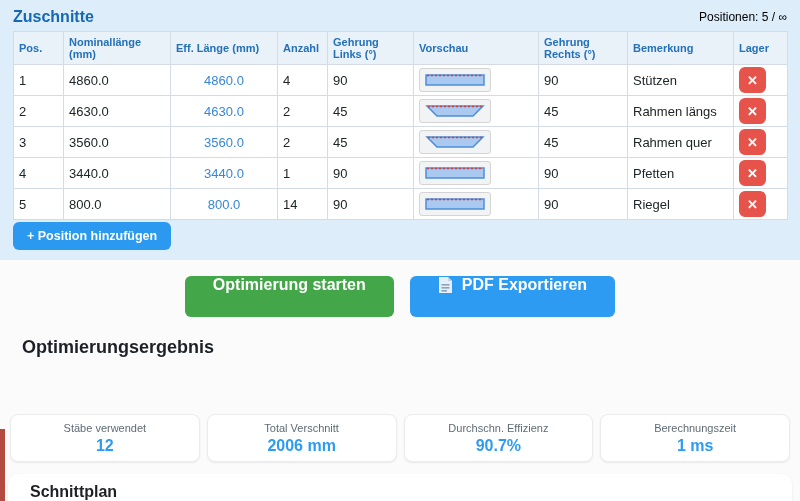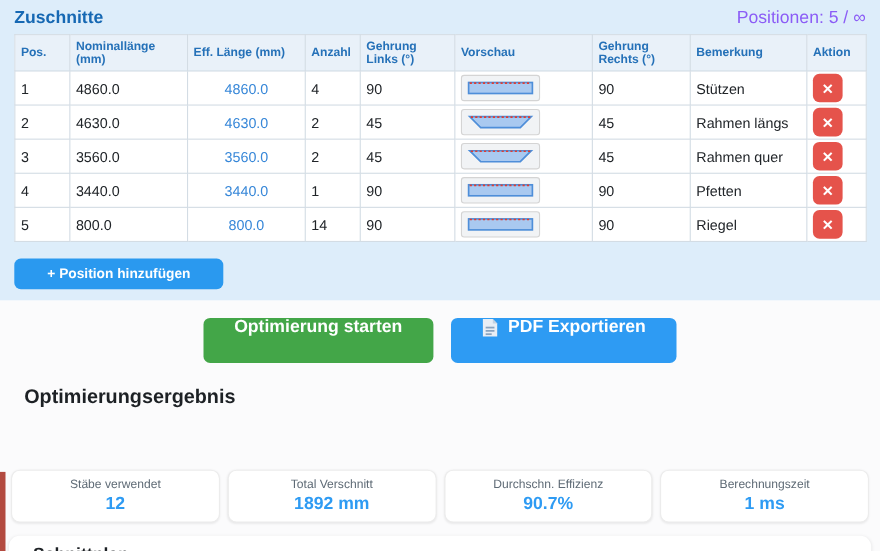--- a/index.html
+++ b/index.html
@@ -3,36 +3,36 @@
 <meta charset="utf-8">
 <style>
   * { margin:0; padding:0; box-sizing:border-box; }
   html,body { width:800px; height:501px; overflow:hidden;
     font-family:"Liberation Sans", sans-serif; background:#fbfbfc; color:#212529; }
 
   
   .panel { background:#ddedfa; padding:6px 13px 10px; }
   .panel-head { display:flex; justify-content:space-between; align-items:center; height:22px; }
   .panel-title { font-size:16px; font-weight:bold; color:#1668b3; }
-  .panel-info { font-size:16px; color:#8b5cf6; display:flex; gap:26px; }
+  .panel-info { font-size:12px; color:#000000; display:flex; gap:26px; }
 
   table.cuts { border-collapse:collapse; width:774px; margin-top:3px; background:#fff;
     table-layout:fixed; }
   table.cuts th, table.cuts td { border:1px solid #d3dce4; }
   table.cuts th { background:#e9f1f9; color:#2571b8; font-size:11px; font-weight:bold;
     text-align:left; padding:4px 5px; height:22px; }
   table.cuts td { font-size:13px; padding:2px 5px; height:31px; background:#fff; }
   td.eff { text-align:center; color:#3787d8; }
   .preview-box { width:72px; height:24px; background:#f1f3f5; border:1px solid #d4d4d4;
     border-radius:3px; display:flex; align-items:center; justify-content:center; }
   .del-btn { width:27px; height:26px; background:#e5534b; border:none; border-radius:6px;
     color:#fff; font-size:13px; font-weight:bold; cursor:pointer; display:flex;
     align-items:center; justify-content:center; line-height:1; }
-  .add-btn { margin-top:15px; background:#2a99ef; color:#fff; border:none; border-radius:6px;
-    font-size:12.5px; font-weight:bold; padding:7px 30px; cursor:pointer; }
+  .add-btn { margin-top:2px; background:#2a99ef; color:#fff; border:none; border-radius:6px;
+    font-size:12.5px; font-weight:bold; padding:7px 14px; cursor:pointer; }
 
   
   .actions { display:flex; justify-content:center; gap:16px; padding:16px 0 18px; }
   .btn-big { border:none; border-radius:6px; color:#fff; font-size:16px; font-weight:bold;
     padding:0 28px; height:41px; cursor:pointer; display:flex; align-items:flex-start; gap:9px; }
   .btn-green { background:#43a648; }
   .btn-blue { background:#2e9bf3; }
 
   
   .results { padding:0 10px; }
@@ -81,21 +81,21 @@
     <thead>
       <tr>
         <th>Pos.</th>
         <th>Nominallänge (mm)</th>
         <th>Eff. Länge (mm)</th>
         <th>Anzahl</th>
         <th>Gehrung Links (°)</th>
         <th>Vorschau</th>
         <th>Gehrung Rechts (°)</th>
         <th>Bemerkung</th>
-        <th>Aktion</th>
+        <th>Lager</th>
       </tr>
     </thead>
     <tbody>
       <tr>
         <td>1</td>
         <td>4860.0</td>
         <td class="eff">4860.0</td>
         <td>4</td>
         <td>90</td>
         <td>
@@ -218,21 +218,21 @@
 
 <div class="results">
   <div class="results-title">Optimierungsergebnis</div>
   <div class="stats">
     <div class="stat-card">
       <div class="stat-label">Stäbe verwendet</div>
       <div class="stat-value">12</div>
     </div>
     <div class="stat-card">
       <div class="stat-label">Total Verschnitt</div>
-      <div class="stat-value">1892 mm</div>
+      <div class="stat-value">2006 mm</div>
     </div>
     <div class="stat-card">
       <div class="stat-label">Durchschn. Effizienz</div>
       <div class="stat-value">90.7%</div>
     </div>
     <div class="stat-card">
       <div class="stat-label">Berechnungszeit</div>
       <div class="stat-value">1 ms</div>
     </div>
   </div>

